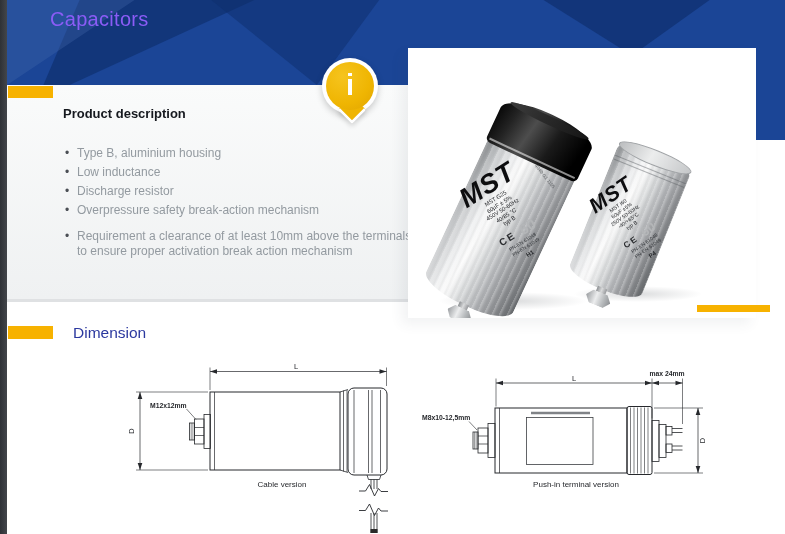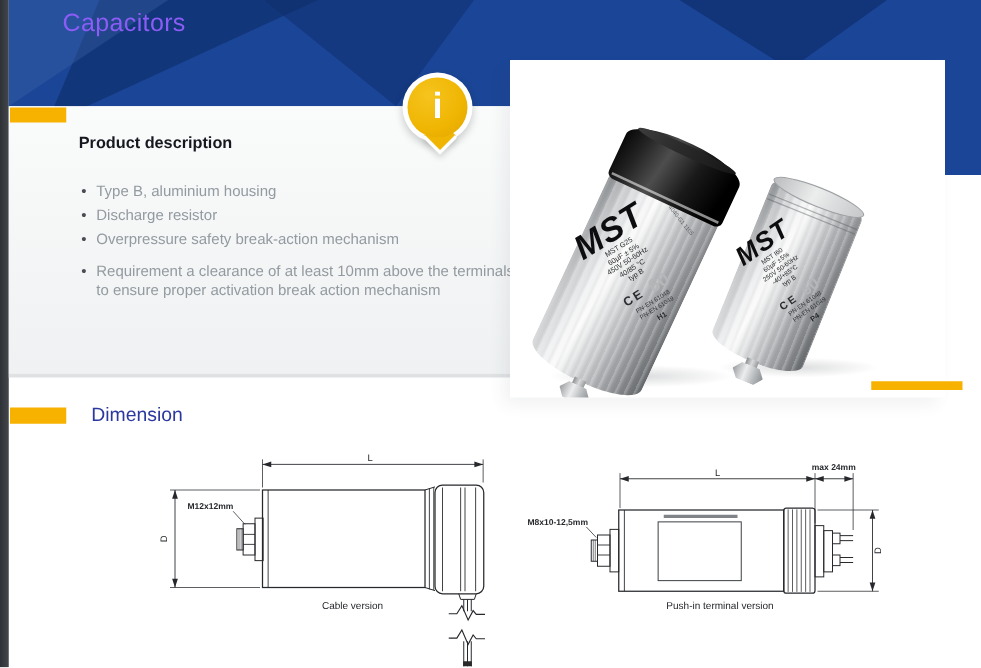--- a/index.html
+++ b/index.html
@@ -181,20 +181,21 @@
     </div>
   </div>
 
   <div class="abs header-band"></div>
   <div class="abs accent accent-photo"></div>
 
   <div class="abs desc-panel">
     <div class="desc-heading">Product description</div>
     <ul class="bullets">
       <li>Type B, aluminium housing</li>
+      <li>Low inductance</li>
       <li>Discharge resistor</li>
       <li>Overpressure safety break-action mechanism</li>
       <li class="note">Requirement a clearance of at least 10mm above the terminals to ensure proper activation break action mechanism</li>
     </ul>
   </div>
 
   <div class="abs accent accent-product"></div>
 
   <div class="abs info">
     <div class="halo"></div>

